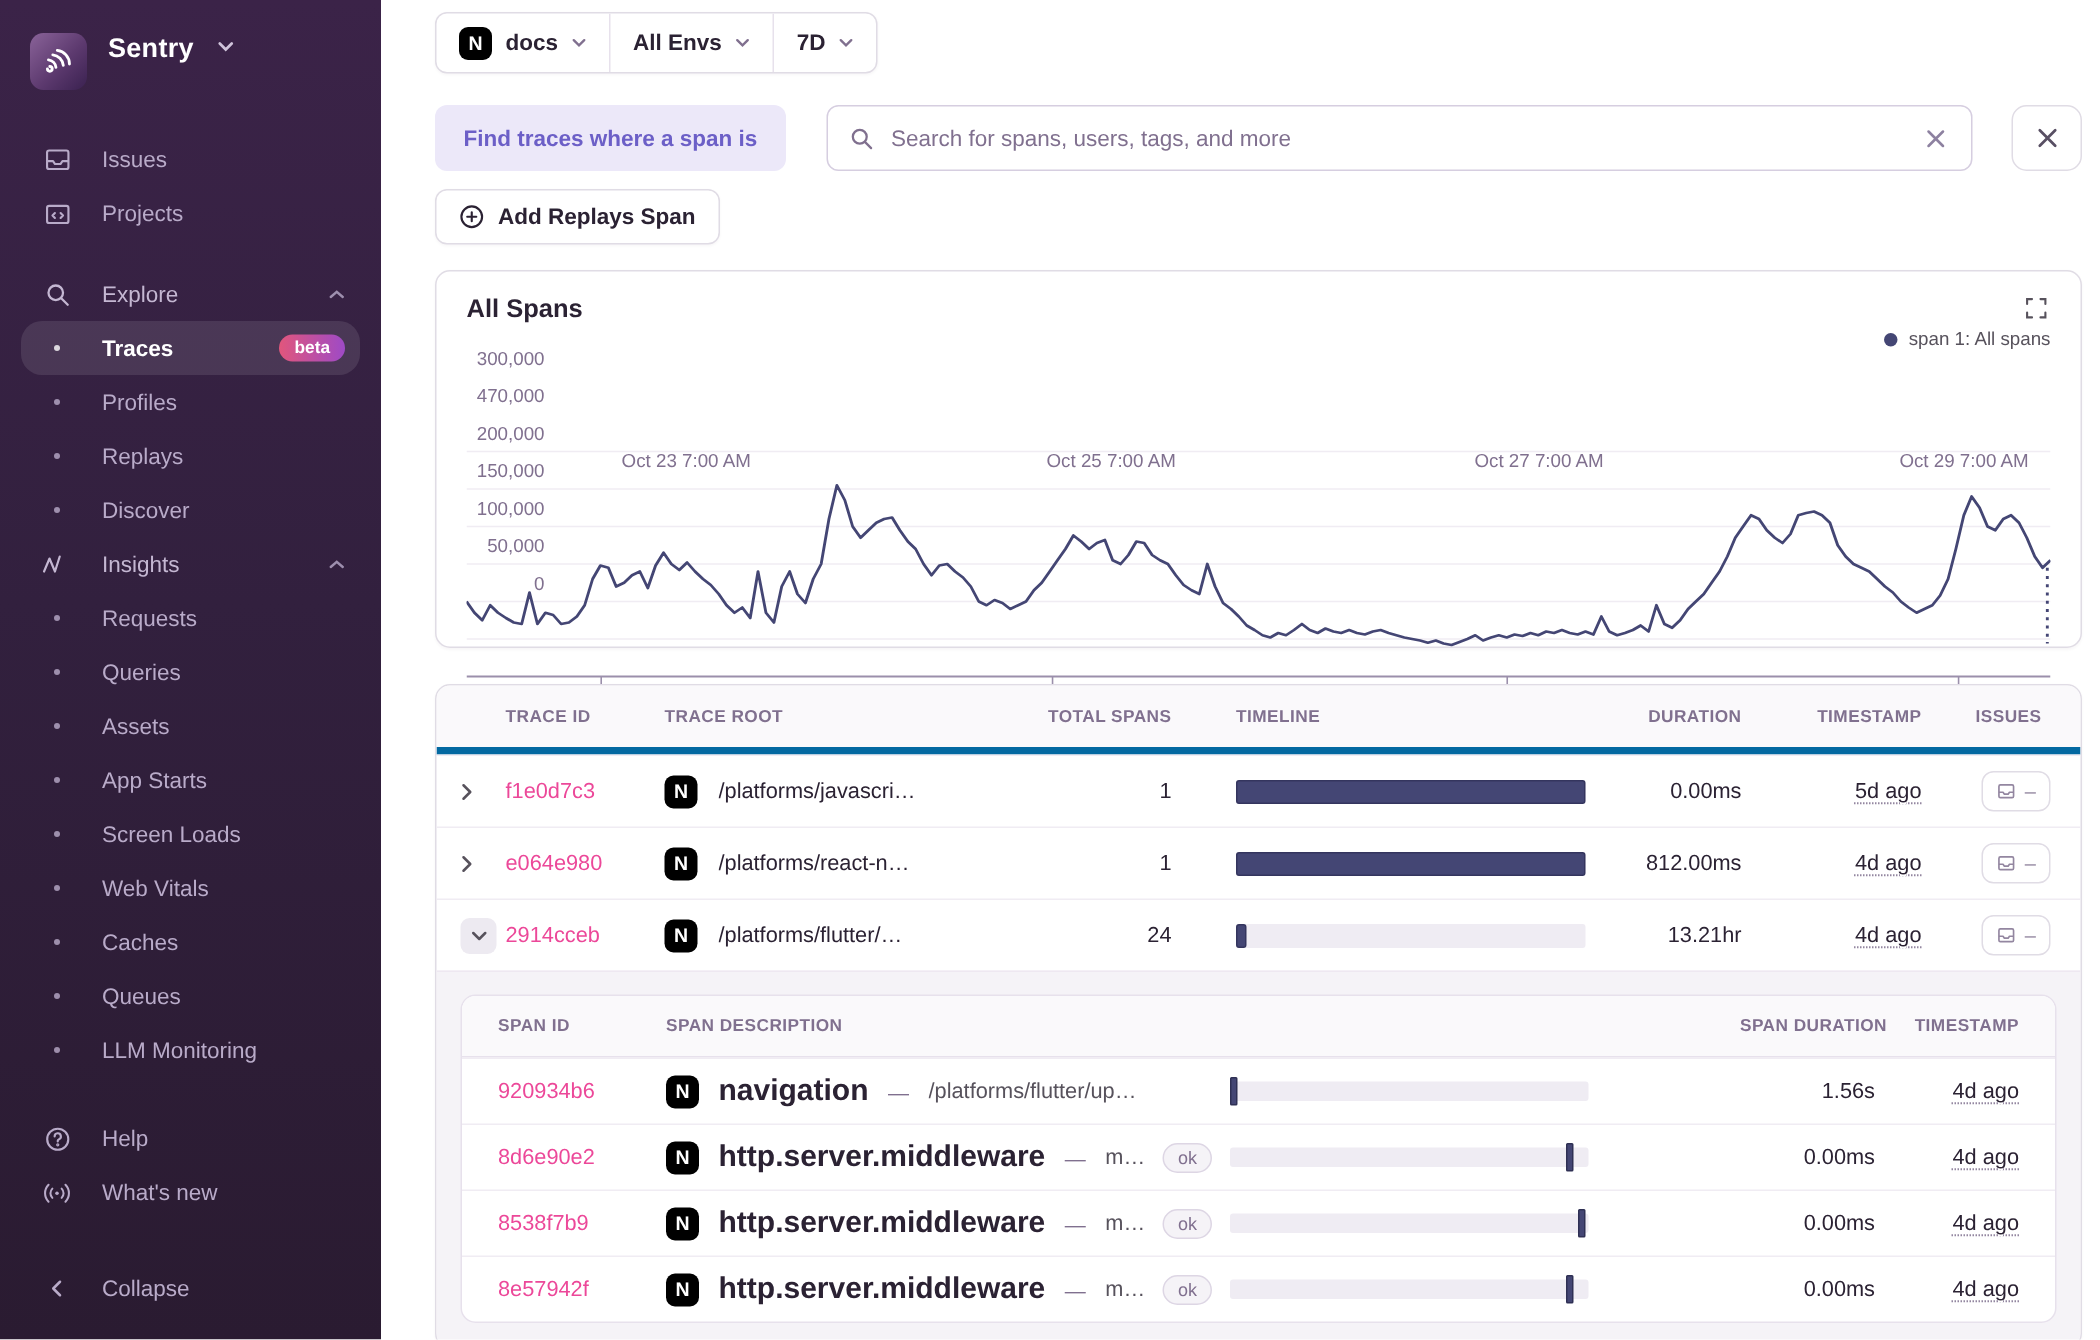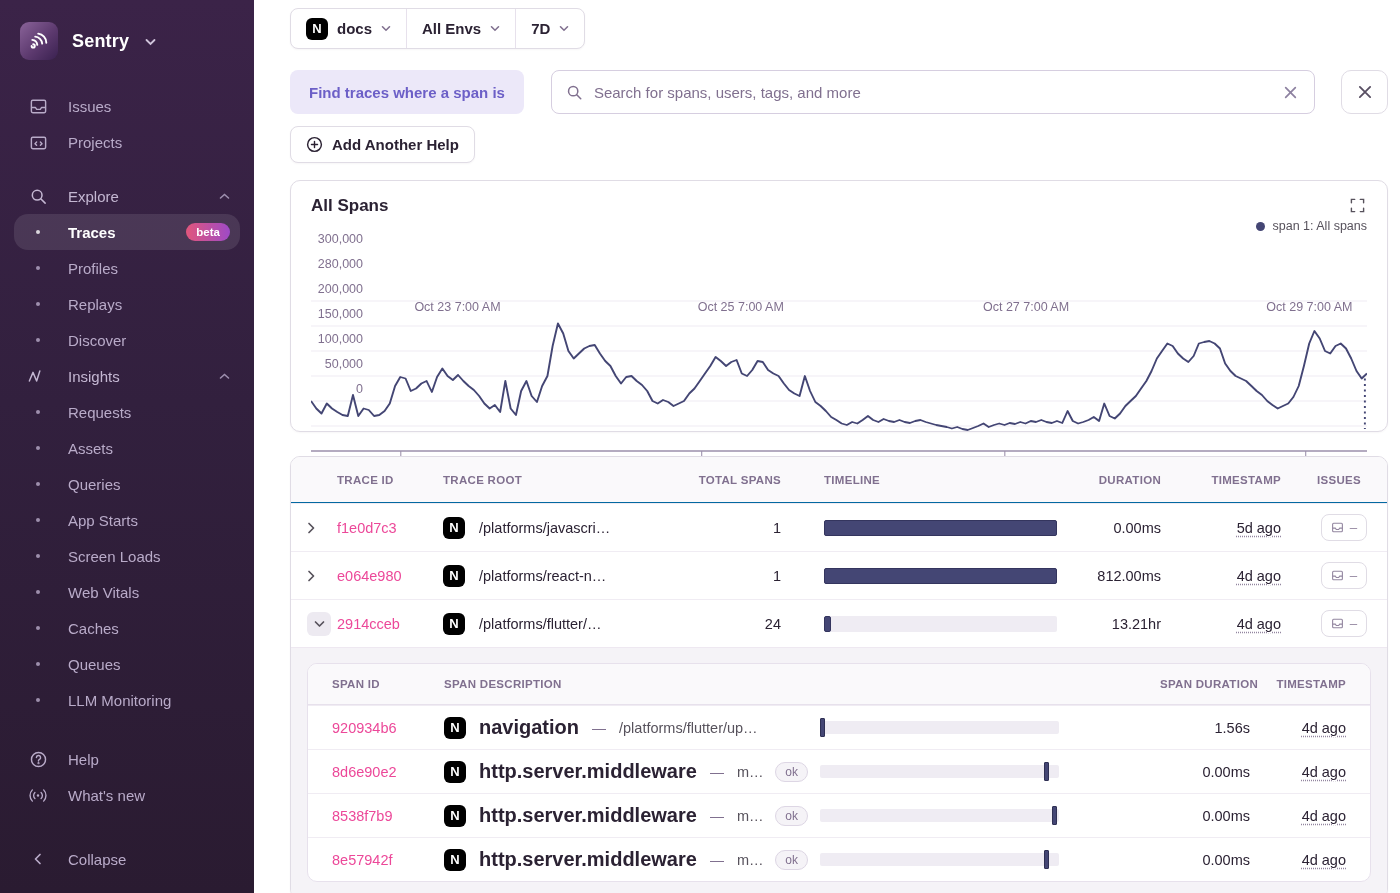--- a/index.html
+++ b/index.html
@@ -4,21 +4,21 @@
 <style>
   * { margin:0; padding:0; box-sizing:border-box; }
   html,body { width:1400px; height:893px; overflow:hidden; background:#fff;
     font-family:"Liberation Sans","DejaVu Sans",sans-serif; color:#2b2233; }
   .app { display:flex; width:1400px; height:893px; }
 
   
   .sidebar { width:254px; flex:0 0 254px; height:100%;
     background:linear-gradient(180deg,#3b2348 0%,#32203e 45%,#2a1b31 100%);
     display:flex; flex-direction:column; padding-top:14px; }
-  .brand { display:flex; align-items:center; gap:14px; padding:8px 20px 6px 20px; cursor:pointer; }
+  .brand { display:flex; align-items:flex-start; gap:14px; padding:8px 20px 6px 20px; cursor:pointer; }
   .brand-logo { width:38px; height:38px; border-radius:9px; flex:0 0 38px;
     background:linear-gradient(135deg,#8a6399 0%,#5d3a6f 55%,#3a2150 100%);
     display:flex; align-items:center; justify-content:center; }
   .brand-label { color:#fff; font-size:18px; font-weight:bold; letter-spacing:.2px; }
   .brand-chev { margin-left:2px; }
   .nav { margin-top:22px; display:flex; flex-direction:column; }
   .nav-row { display:flex; align-items:center; height:36px; margin:0 14px; padding:0 10px 0 12px;
     border-radius:14px; color:#b9abc9; font-size:15px; cursor:pointer; }
   .nav-row .ico { width:24px; display:flex; justify-content:center; margin-right:18px; flex:0 0 24px; }
   .nav-row.section { color:#c4b7d2; }
@@ -75,21 +75,21 @@
   .yaxis span { position:absolute; right:10px; transform:translateY(-50%); font-size:12.5px; color:#80708f; white-space:nowrap; }
   .plot { flex:1; position:relative; height:160px; }
   .plot svg { position:absolute; inset:0; width:100%; height:160px; }
   .xaxis { position:relative; height:20px; margin-left:62px; }
   .xaxis span { position:absolute; transform:translateX(-50%); font-size:12.5px; color:#80708f; white-space:nowrap; top:3px; }
 
   
   .table-card { margin-top:24px; overflow:hidden; }
   .t-grid { display:grid; grid-template-columns:30px 106px minmax(0,1fr) 96px 276px 112px 112px 90px;
     align-items:center; padding:0 16px; }
-  .t-head { height:46px; background:#faf9fb; border-bottom:1px solid #0369a1; }
+  .t-head { height:46px; background:#faf9fb; border-bottom:5px solid #0369a1; }
   .th { font-size:11.5px; font-weight:bold; color:#80708f; letter-spacing:.3px; white-space:nowrap; }
   .t-row { height:48px; border-top:1px solid #f0ecf3; }
   .t-row:first-of-type { border-top:none; }
   .right { text-align:right; justify-self:end; }
   .cell-link { color:#ec4899; font-size:14.5px; cursor:pointer; }
   .cell-root { display:flex; align-items:center; gap:14px; min-width:0; }
   .cell-root .txt { font-size:14.5px; color:#2b2233; white-space:nowrap; overflow:hidden; }
   .cell-num { font-size:14.5px; color:#2b2233; }
   .tl-cell { padding-left:43px; width:100%; }
   .tl-track { position:relative; height:16px; background:#efecf3; border-radius:2px; overflow:visible; }
@@ -217,27 +217,27 @@
       <div class="nav-row">
         <span class="ico">
             <span class="bullet"></span>
           </span>
         <span>Requests</span>
       </div>
       <div class="nav-row">
         <span class="ico">
             <span class="bullet"></span>
           </span>
+        <span>Queries</span>
+      </div>
+      <div class="nav-row">
+        <span class="ico">
+            <span class="bullet"></span>
+          </span>
         <span>Assets</span>
-      </div>
-      <div class="nav-row">
-        <span class="ico">
-            <span class="bullet"></span>
-          </span>
-        <span>Queries</span>
       </div>
       <div class="nav-row">
         <span class="ico">
             <span class="bullet"></span>
           </span>
         <span>App Starts</span>
       </div>
       <div class="nav-row">
         <span class="ico">
             <span class="bullet"></span>
@@ -351,42 +351,42 @@
       </button>
     </div>
 
     
     <div class="add-row">
       <button class="add-btn">
         <svg width="17" height="17" viewBox="0 0 18 18" fill="none" stroke="#2b2233" stroke-width="1.5" stroke-linecap="round">
             <circle cx="9" cy="9" r="7.3"></circle>
             <path d="M9 5.8 V12.2 M5.8 9 H12.2"></path>
           </svg>
-        <span>Add Another Help</span>
+        <span>Add Replays Span</span>
       </button>
     </div>
 
     
     <section class="card chart-card">
       <div class="chart-head">
         <div class="chart-title">All Spans</div>
         <button class="iconbtn">
           <svg width="15" height="15" viewBox="0 0 16 16" fill="none" stroke="#57525c" stroke-width="1.5" stroke-linecap="round">
               <path d="M1.5 5 V1.5 H5 M11 1.5 H14.5 V5 M14.5 11 V14.5 H11 M5 14.5 H1.5 V11"></path>
             </svg>
         </button>
       </div>
       <div class="legend-row">
         <span class="legend-dot"></span>
         <span class="legend-label">span 1: All spans</span>
       </div>
       <div class="chart-body">
         <div class="yaxis">
           <span style="top:4px">300,000</span>
-          <span style="top:29px">280,000</span>
+          <span style="top:29px">470,000</span>
           <span style="top:54px">200,000</span>
           <span style="top:79px">150,000</span>
           <span style="top:104px">100,000</span>
           <span style="top:129px">50,000</span>
           <span style="top:154px">0</span>
         </div>
         <div class="plot">
           <svg id="chart-svg" viewBox="0 0 996 160" preserveAspectRatio="none">
             <g stroke="#f0ecf3" stroke-width="1">
               <line x1="0" y1="4" x2="996" y2="4"></line>

